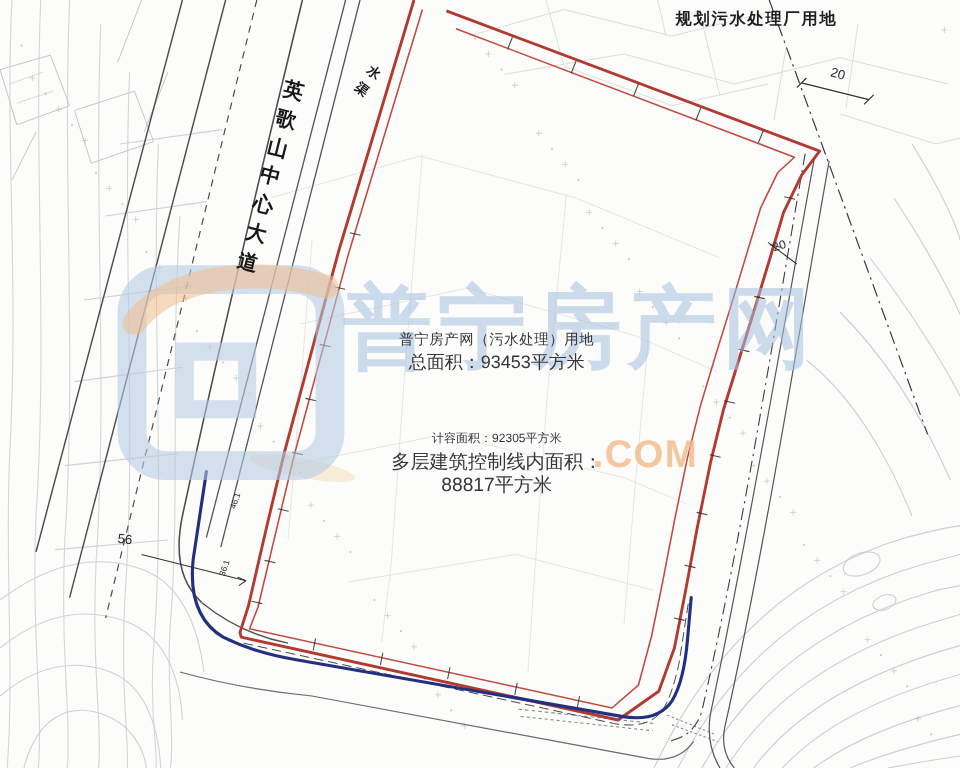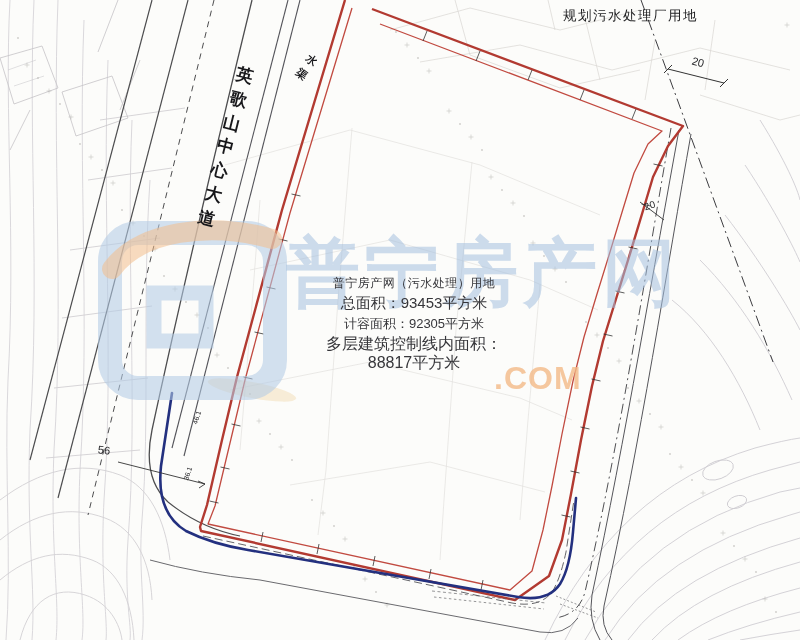--- a/index.html
+++ b/index.html
@@ -1,25 +1,25 @@
 <!DOCTYPE html>
 <html><head>
 <meta charset="utf-8">
 <style>
   html,body{margin:0;padding:0;background:#e8e8e8;}
   #stage{position:relative;width:800px;height:640px;background:#fbfbf9;overflow:hidden;
          font-family:"Liberation Sans",sans-serif;}
   #stage svg{position:absolute;left:0;top:0;}
   .lbl{position:absolute;color:#1e1e20;white-space:nowrap;transform-origin:left top;}
   .cjk-char{position:absolute;font-weight:bold;color:#17171a;transform-origin:center center;}
-  #planned-area{left:563px;top:7px;font-size:13.5px;letter-spacing:1.5px;font-weight:400;}
+  #planned-area{left:563px;top:7px;font-size:13.5px;letter-spacing:1.5px;font-weight:700;}
   #info-block{position:absolute;left:316px;top:275px;width:196px;text-align:center;color:#36363a;}
   #info-line1{font-size:12px;line-height:17px;letter-spacing:.5px;}
   #info-line2{font-size:15px;line-height:21px;}
-  #info-line3{font-size:13px;line-height:21px;}
+  #info-line3{font-size:10px;line-height:21px;margin-top:42px;}
   #info-line4{font-size:16px;line-height:19px;}
   .dim{position:absolute;color:#2b2b2e;transform-origin:center center;}
   #wm-text{position:absolute;left:286px;top:236px;font-size:74px;font-weight:900;
            letter-spacing:5px;color:rgba(164,192,223,.55);line-height:1;}
   #wm-com{position:absolute;left:494px;top:330px;font-size:32px;font-weight:900;
           letter-spacing:1px;color:rgba(242,185,135,.8);line-height:1;margin-top:32px;}
 </style>
 </head>
 <body>
 

